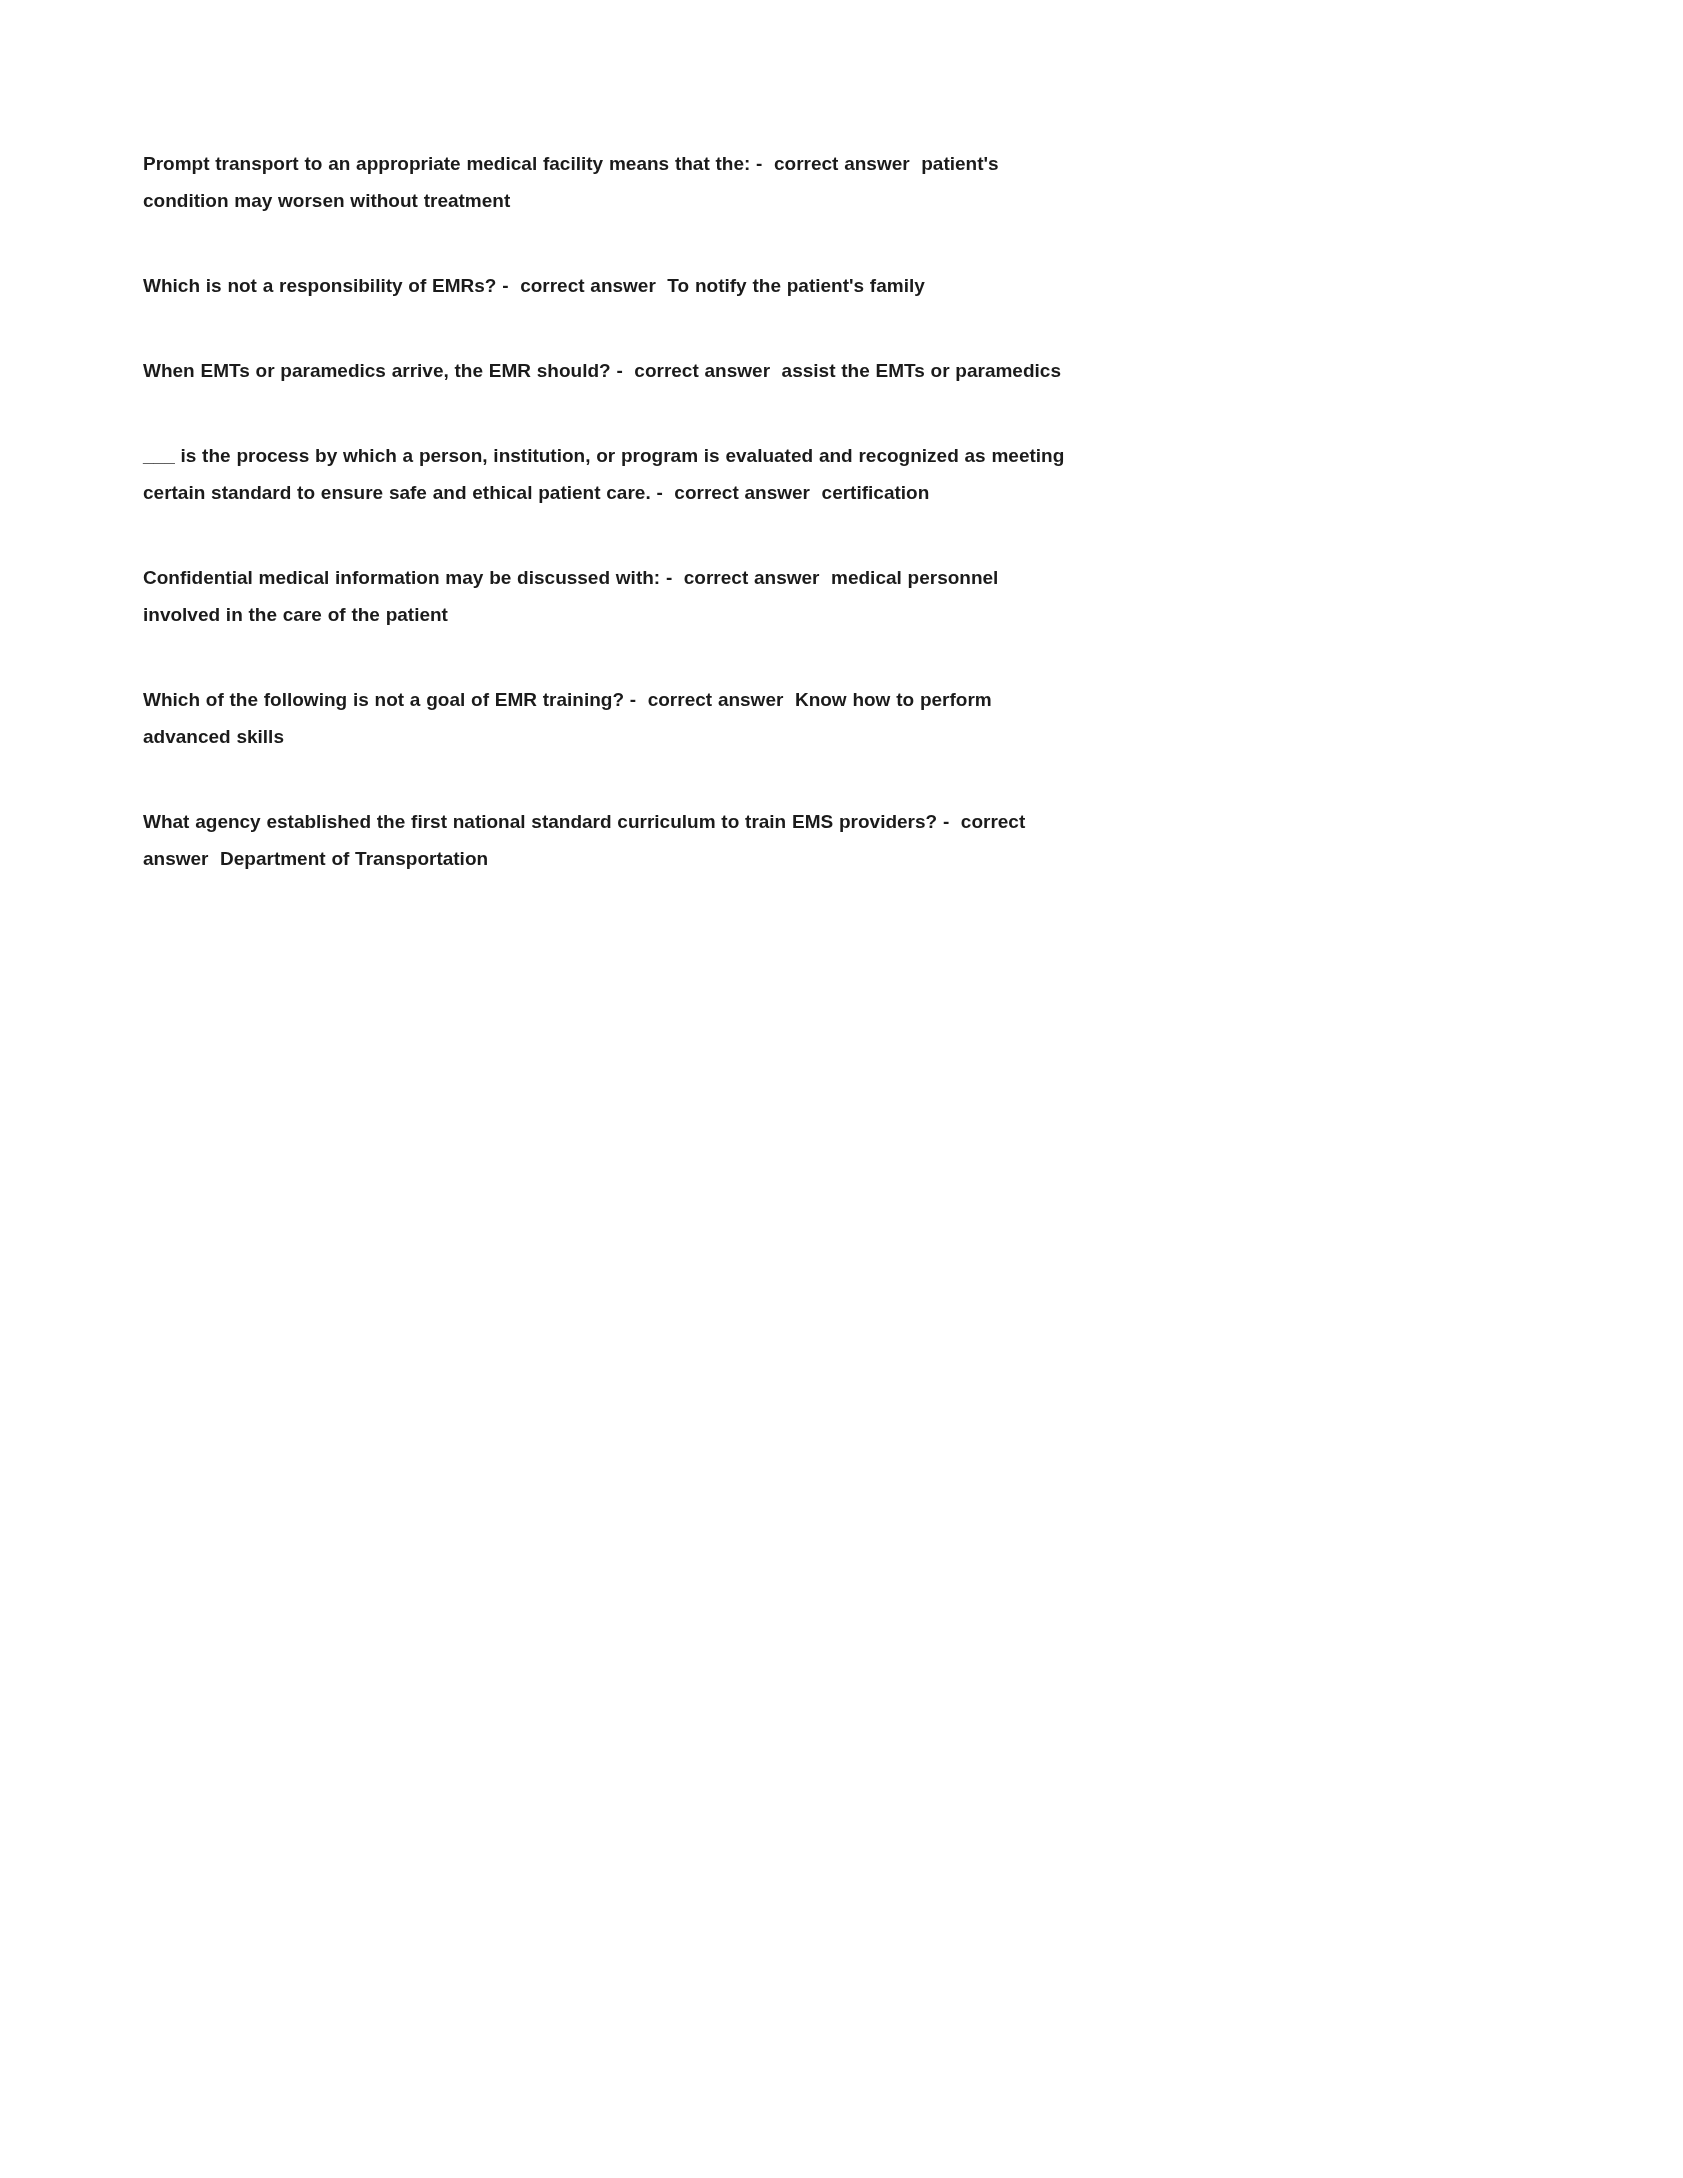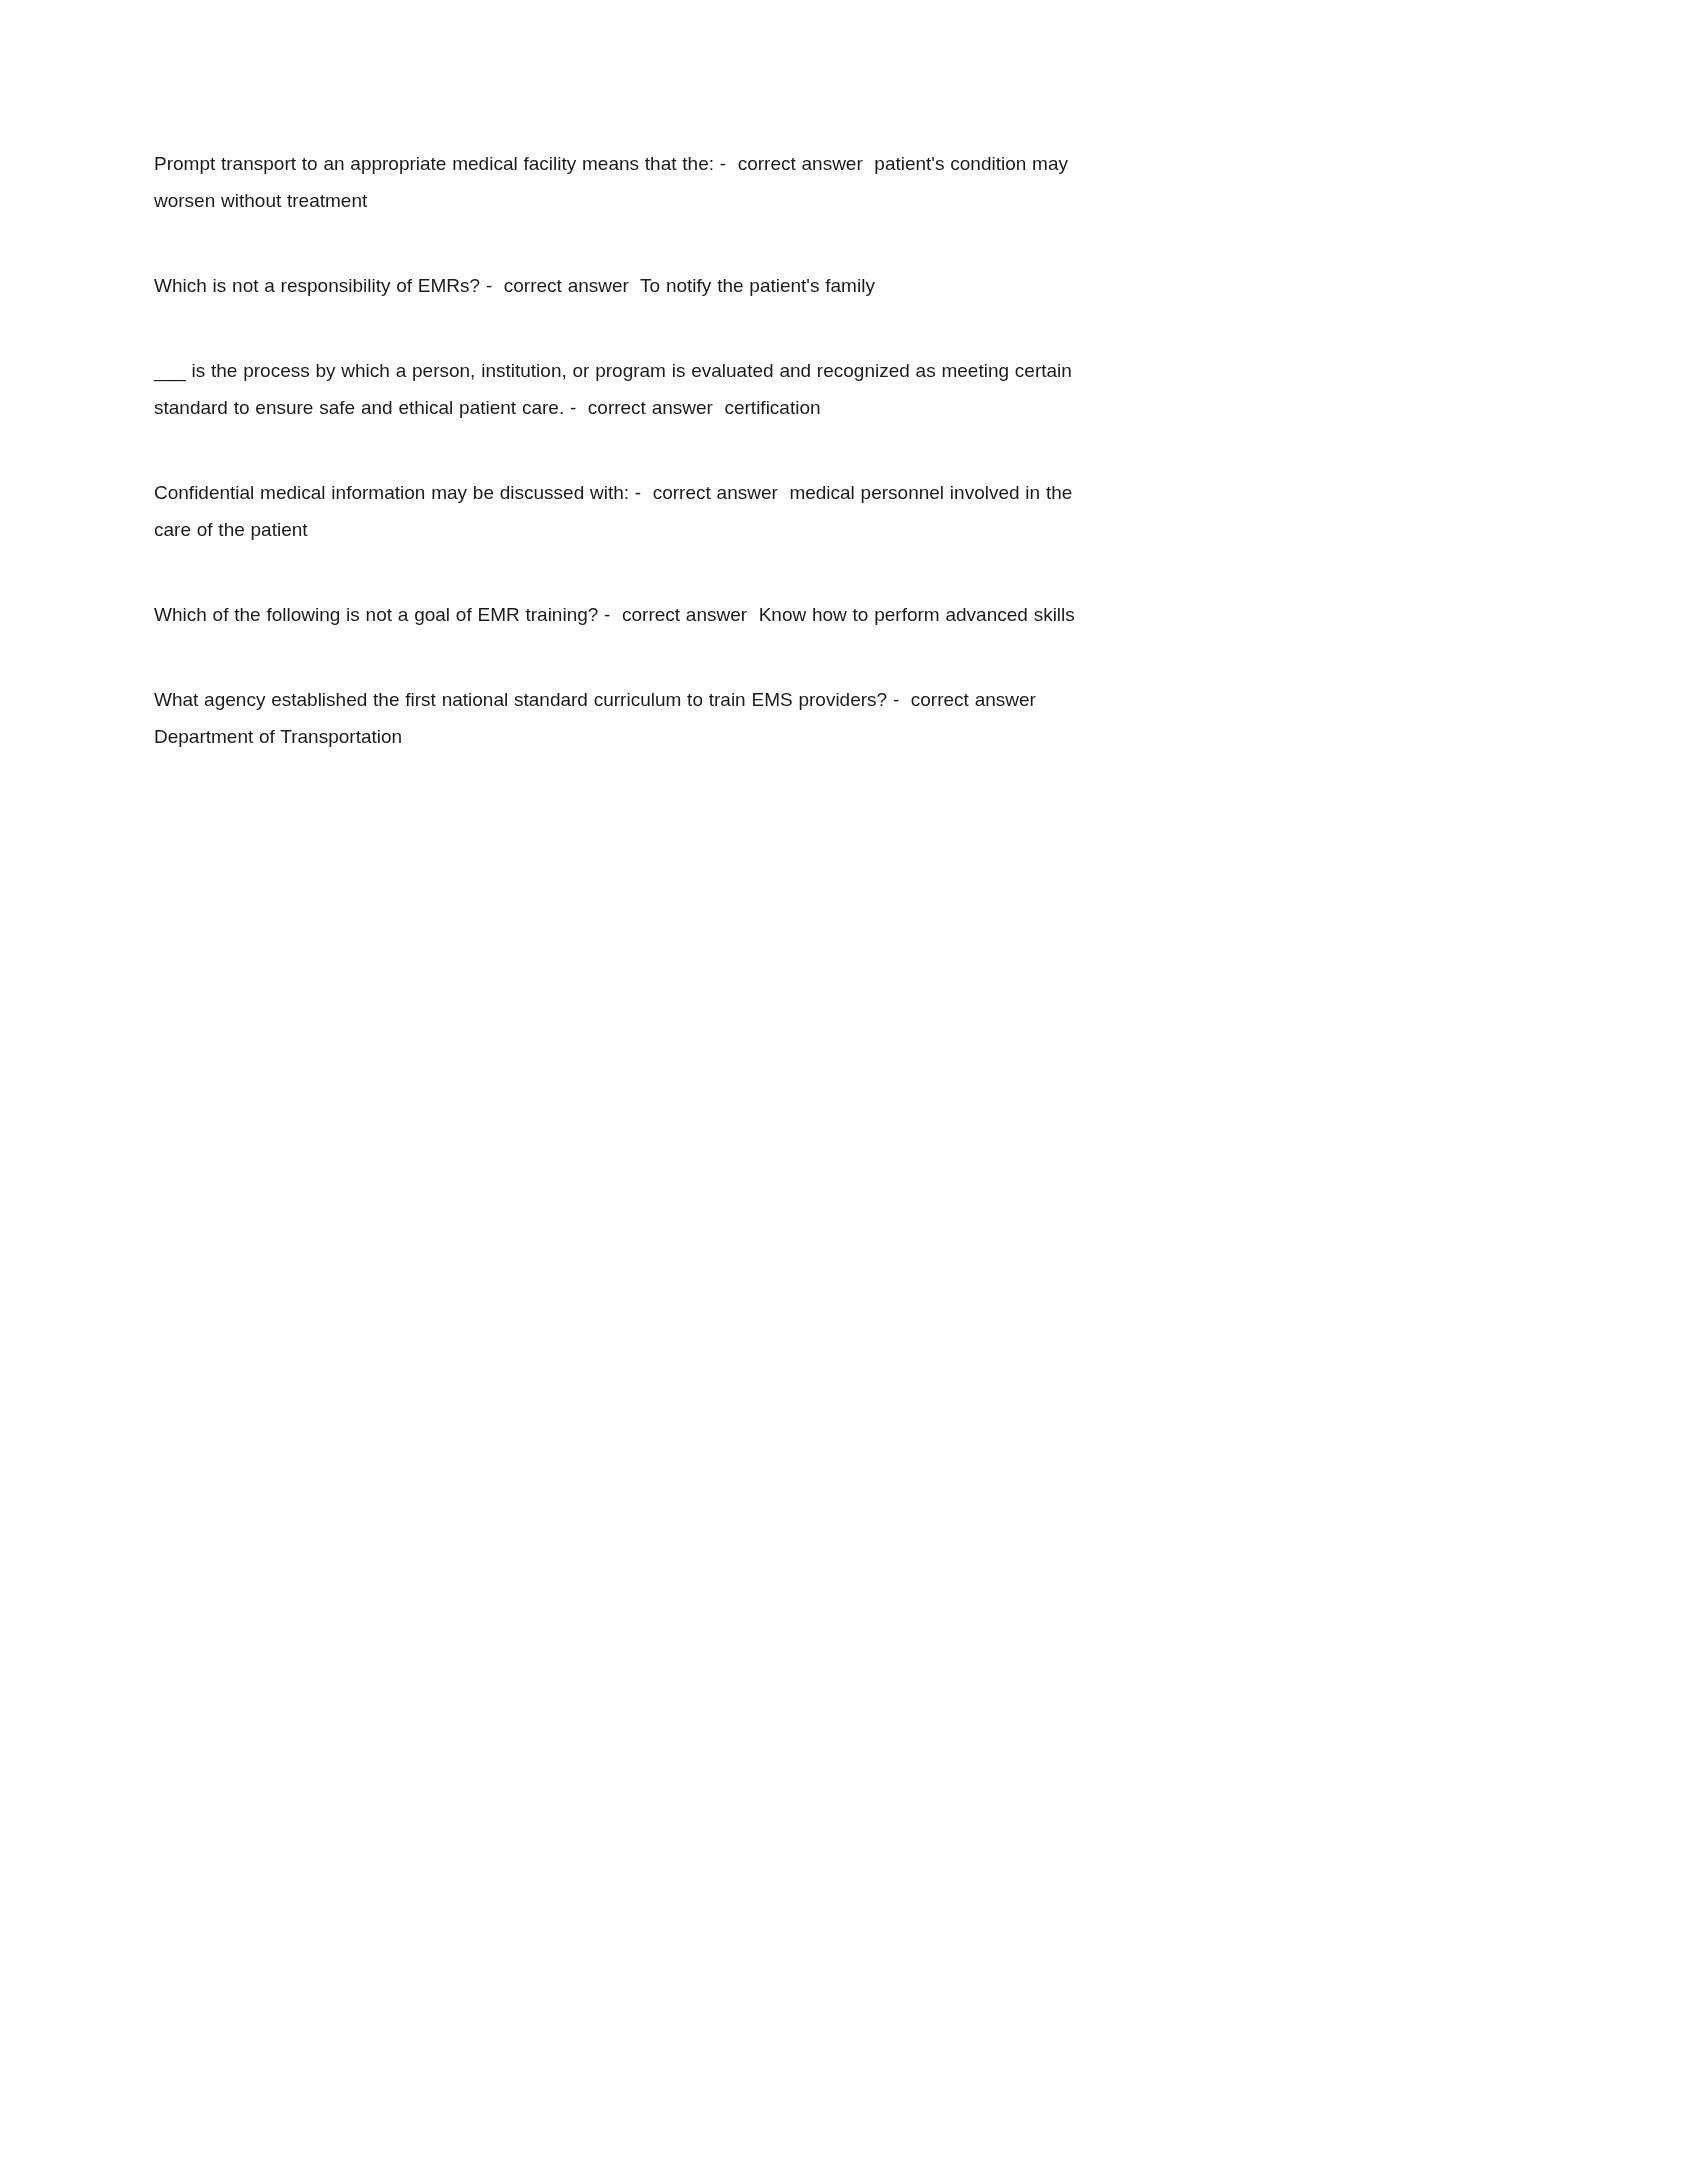--- a/index.html
+++ b/index.html
@@ -12,37 +12,39 @@
     width: 1683px;
     height: 2178px;
     background: #ffffff;
     font-family: "Liberation Sans", sans-serif;
     color: #1b1b1b;
     overflow: hidden;
   }
   .content {
     position: absolute;
     top: 145px;
-    left: 154px;
+    left: 143px;
     width: 936px;
+    font-weight: bold;
   }
   p.qa {
     margin: 0 0 48px 0;
     font-size: 19px;
     line-height: 37px;
     white-space: pre-wrap;
     word-spacing: 0.5px;
   }
 </style>
 </head>
 <body>
 
 <div class="page">
   <div class="content">
     <p class="qa">Prompt transport to an appropriate medical facility means that the: -  correct answer  patient's condition may worsen without treatment</p>
     <p class="qa">Which is not a responsibility of EMRs? -  correct answer  To notify the patient's family</p>
+    <p class="qa">When EMTs or paramedics arrive, the EMR should? -  correct answer  assist the EMTs or paramedics</p>
     <p class="qa">___ is the process by which a person, institution, or program is evaluated and recognized as meeting certain standard to ensure safe and ethical patient care. -  correct answer  certification</p>
     <p class="qa">Confidential medical information may be discussed with: -  correct answer  medical personnel involved in the care of the patient</p>
     <p class="qa">Which of the following is not a goal of EMR training? -  correct answer  Know how to perform advanced skills</p>
     <p class="qa">What agency established the first national standard curriculum to train EMS providers? -  correct answer  Department of Transportation</p>
   </div>
 </div>
 
 
 </body></html>

